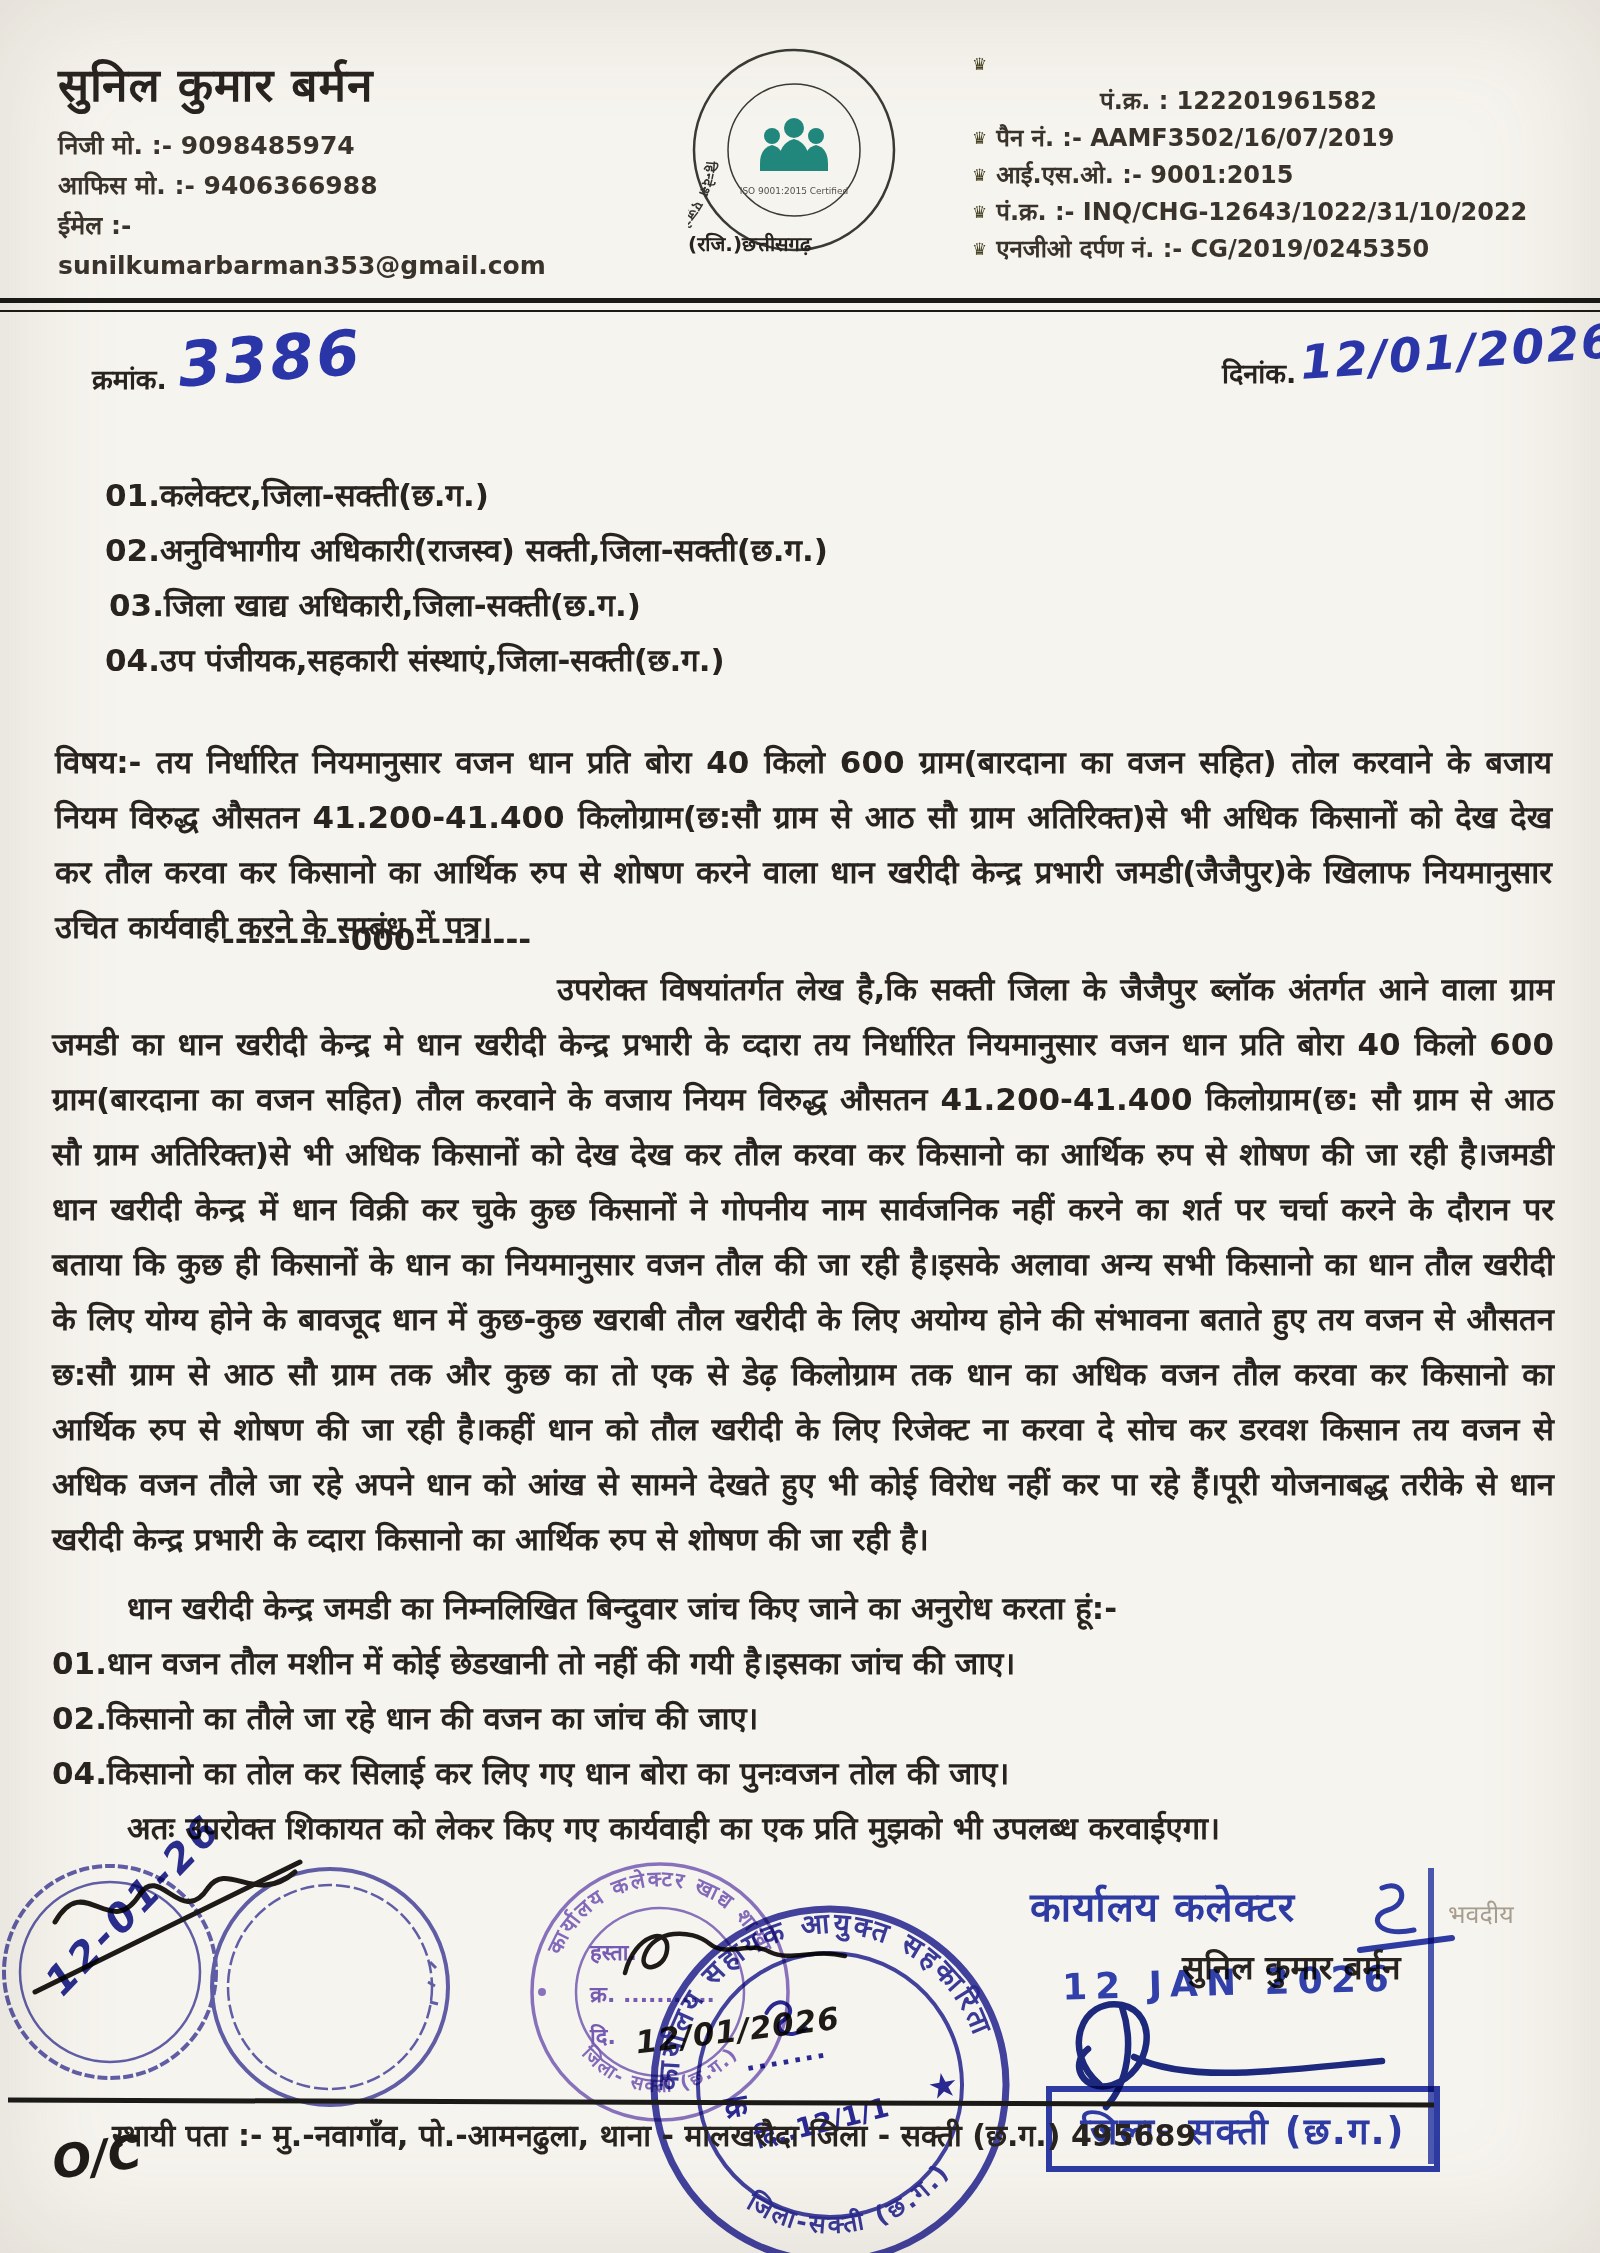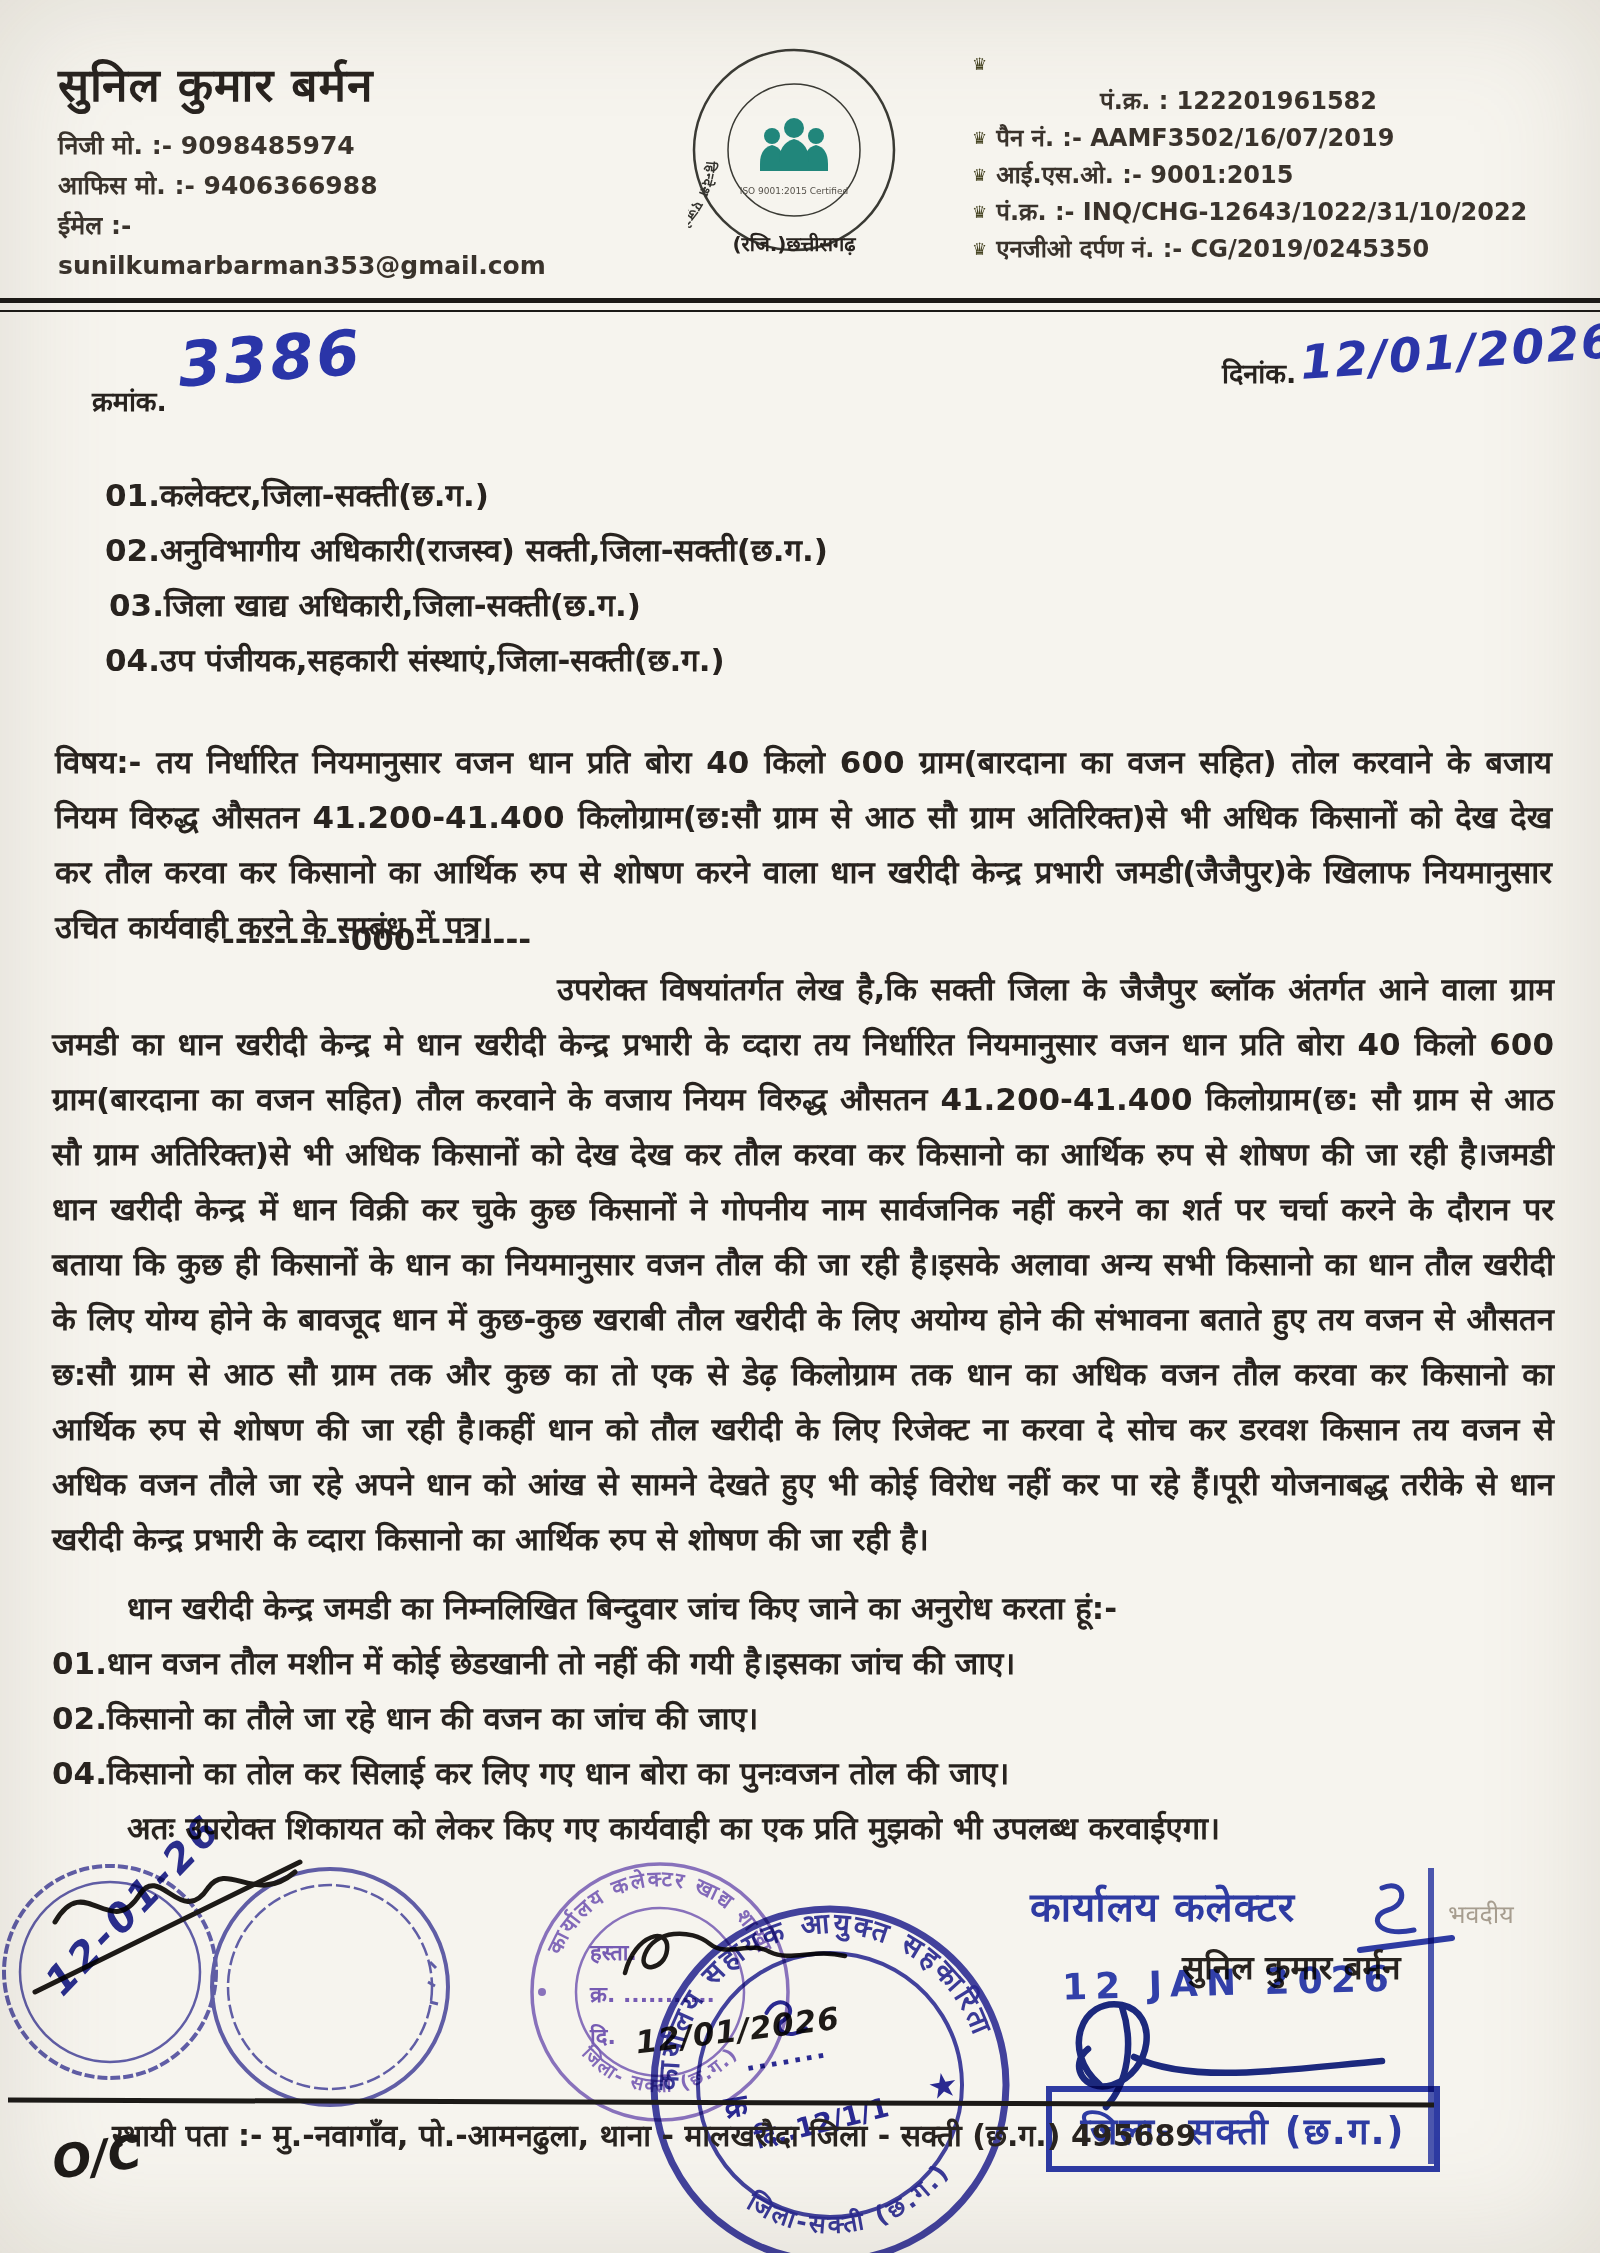--- a/index.html
+++ b/index.html
@@ -17,21 +17,21 @@
   
   .hl-name{font-size:46px;font-weight:700;white-space:nowrap;letter-spacing:1px;}
   .hl-contact{font-size:25px;font-weight:600;color:#3a332c;line-height:40px;margin-top:12px;}
   .hr-line{font-size:24px;font-weight:700;color:#3a332c;line-height:37px;white-space:nowrap;display:flex;align-items:center;}
   .hr-line .bullet{font-size:17px;color:#43411f;margin-right:9px;}
   .hr-indent{padding-left:128px;align-items:center;}
   .rule2{border-top:5px solid #1c1a17;border-bottom:2px solid #1c1a17;height:7px;width:1600px;}
   
   .bodytxt{font-size:31px;font-weight:700;line-height:55px;text-align:justify;}
   .nowrap{white-space:nowrap;}
-  .logo-reg{font-size:20px;font-weight:700;text-align:center;margin-top:-30px;position:relative;z-index:2;}
+  .logo-reg{font-size:20px;font-weight:700;text-align:left;margin-top:-30px;position:relative;z-index:2;}
   .box-stamp{border:6px solid #2f3dae;display:flex;align-items:center;justify-content:center;
     font-size:37px;font-weight:700;color:#2f3dae;letter-spacing:2px;}
 </style>
 </head>
 <body>
 
 <div class="page">
 
   <div class="abs" style="left:58px;top:52px;width:480px;">
     <div class="hl-name">सुनिल कुमार बर्मन</div>
@@ -83,21 +83,21 @@
         <span>पं.क्र. :- INQ/CHG-12643/1022/31/10/2022</span>
       </div>
     <div class="hr-line">
         <span class="bullet">♛</span>
         <span>एनजीओ दर्पण नं. :- CG/2019/0245350</span>
       </div>
   </div>
 
   <div class="abs rule2" style="left:0;top:298px;"></div>
 
-  <div class="abs bold" style="left:92px;top:382px;font-size:27px;">क्रमांक.</div>
+  <div class="abs bold" style="left:92px;top:360px;font-size:27px;">क्रमांक.</div>
   <div class="abs hand-blue" style="left:178px;top:322px;font-size:62px;transform:rotate(-4deg);letter-spacing:3px;">3386</div>
   <div class="abs bold" style="left:1222px;top:354px;font-size:27px;">दिनांक.</div>
   <div class="abs hand-blue" style="left:1300px;top:324px;font-size:47px;transform:rotate(-4deg);letter-spacing:2px;">12/01/2026</div>
 
   <div class="abs" style="left:55px;top:468px;width:1500px;">
     <div class="bodytxt nowrap" style="margin-left:50px;">01.कलेक्टर,जिला-सक्ती(छ.ग.)</div>
     <div class="bodytxt nowrap" style="margin-left:50px;">02.अनुविभागीय अधिकारी(राजस्व) सक्ती,जिला-सक्ती(छ.ग.)</div>
     <div class="bodytxt nowrap" style="margin-left:54px;">03.जिला खाद्य अधिकारी,जिला-सक्ती(छ.ग.)</div>
     <div class="bodytxt nowrap" style="margin-left:50px;">04.उप पंजीयक,सहकारी संस्थाएं,जिला-सक्ती(छ.ग.)</div>
   </div>

